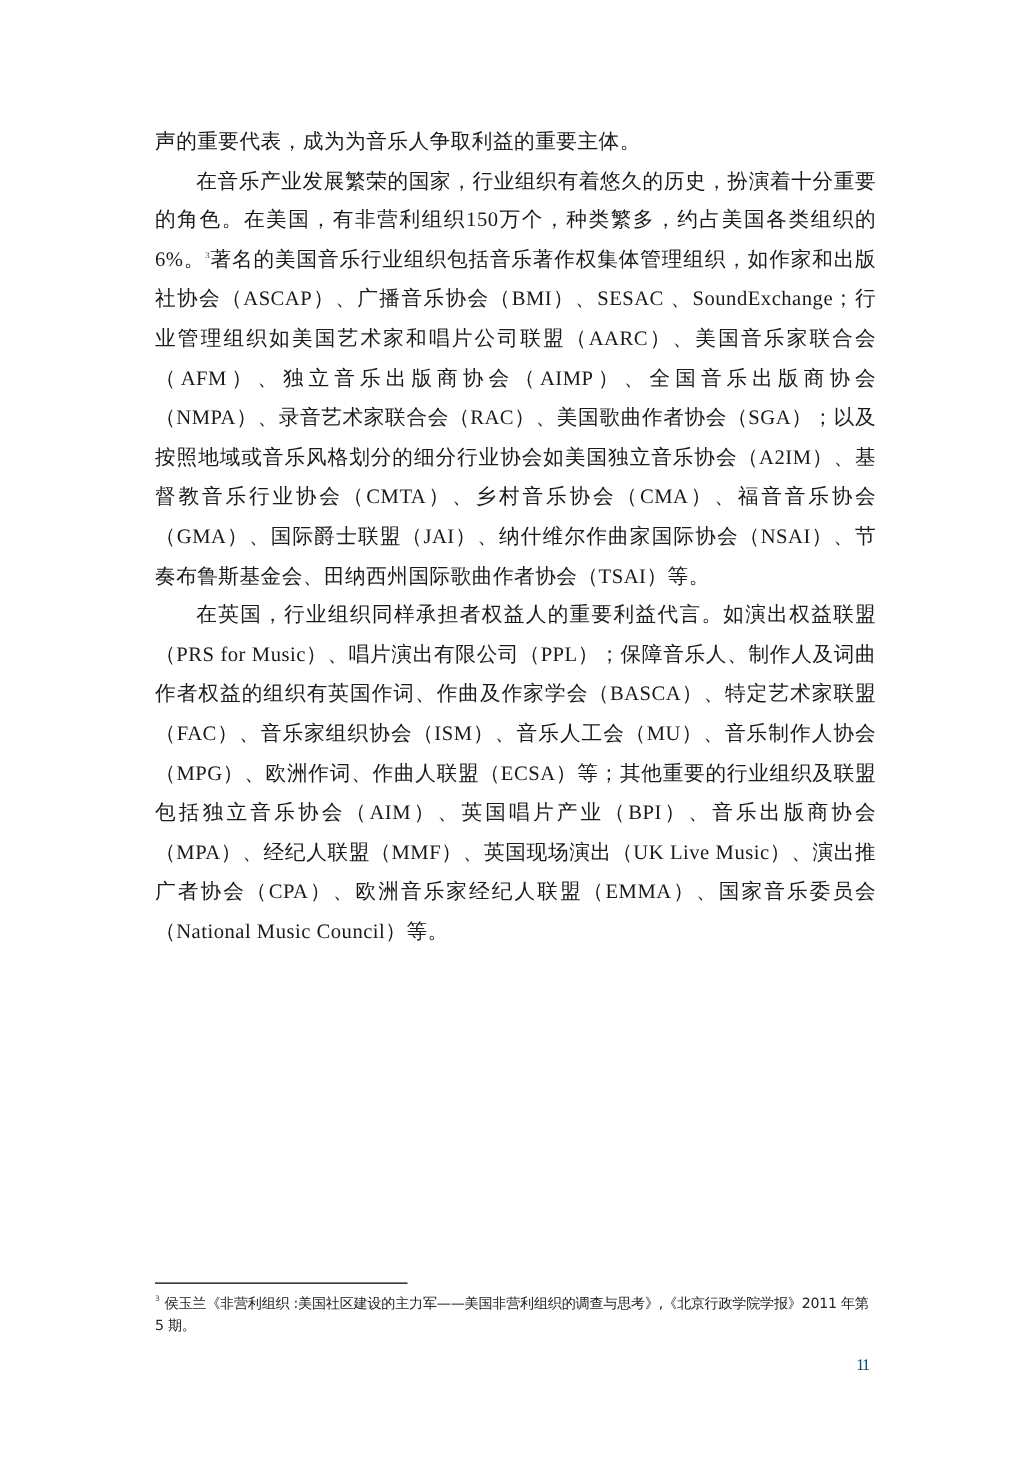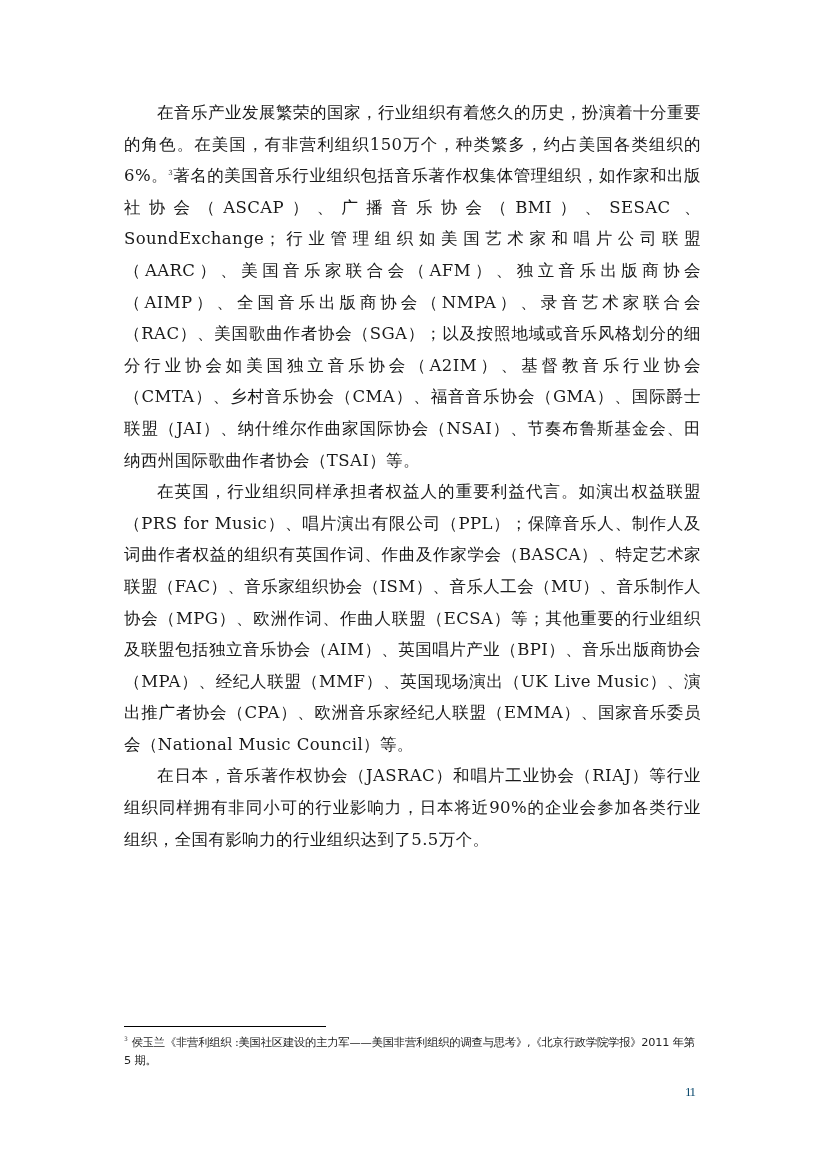--- a/index.html
+++ b/index.html
@@ -5,44 +5,44 @@
   html, body { margin: 0; padding: 0; background: #ffffff; }
   body { width: 827px; height: 1169px; position: relative; overflow: hidden; }
   .page { position: absolute; left: 0; top: 0; width: 827px; height: 1169px; background: #fff; }
   .body-text {
     position: absolute; left: 124px; top: 97px; width: 577px;
     font-family: "DejaVu Serif", "Liberation Serif", serif;
     font-size: 16.5px; line-height: 31.6px; color: #1a1a1a;
     text-align: justify; letter-spacing: 0.4px;
   }
   .body-text p { margin: 0; }
-  .body-text p.indent { text-indent: 2em; }
+  .body-text p.indent { text-indent: 2em; font-family: Liberation Serif, serif; }
   .body-text p.cont { text-indent: 0; }
   sup.fnref { font-size: 7px; vertical-align: super; line-height: 0; color: #333; }
   .fn-rule { position: absolute; left: 124px; top: 1026px; width: 202px; height: 0; border-top: 1.2px solid #000; }
   .footnote {
     position: absolute; left: 124px; top: 1034px; width: 580px;
     font-family: "DejaVu Sans", "Liberation Sans", sans-serif;
     font-size: 11.3px; line-height: 18px; color: #222; letter-spacing: -0.2px;
   }
   .footnote sup { font-size: 6px; vertical-align: super; line-height: 0; color: #555; margin-right: 4px; }
   .page-number {
     position: absolute; left: 685px; top: 1084px;
     font-family: "Liberation Serif", "DejaVu Serif", serif;
     font-size: 13px; color: #0c4a6e; letter-spacing: -1.5px;
   }
 </style>
 </head>
 <body>
 
 <div class="page">
   <div class="body-text">
+    <p class="cont">声的重要代表，成为为音乐人争取利益的重要主体。</p>
     <p class="indent"><span>在音乐产业发展繁荣的国家，行业组织有着悠久的历史，扮演着十分重要的角色。在美国，有非营利组织150万个，种类繁多，约占美国各类组织的6%。</span><sup class="fnref">3</sup><span>著名的美国音乐行业组织包括音乐著作权集体管理组织，如作家和出版社协会（ASCAP）、广播音乐协会（BMI）、SESAC 、SoundExchange；行业管理组织如美国艺术家和唱片公司联盟（AARC）、美国音乐家联合会（AFM）、独立音乐出版商协会（AIMP）、全国音乐出版商协会（NMPA）、录音艺术家联合会（RAC）、美国歌曲作者协会（SGA）；以及按照地域或音乐风格划分的细分行业协会如美国独立音乐协会（A2IM）、基督教音乐行业协会（CMTA）、乡村音乐协会（CMA）、福音音乐协会（GMA）、国际爵士联盟（JAI）、纳什维尔作曲家国际协会（NSAI）、节奏布鲁斯基金会、田纳西州国际歌曲作者协会（TSAI）等。</span></p>
     <p class="indent">在英国，行业组织同样承担者权益人的重要利益代言。如演出权益联盟（PRS for Music）、唱片演出有限公司（PPL）；保障音乐人、制作人及词曲作者权益的组织有英国作词、作曲及作家学会（BASCA）、特定艺术家联盟（FAC）、音乐家组织协会（ISM）、音乐人工会（MU）、音乐制作人协会（MPG）、欧洲作词、作曲人联盟（ECSA）等；其他重要的行业组织及联盟包括独立音乐协会（AIM）、英国唱片产业（BPI）、音乐出版商协会（MPA）、经纪人联盟（MMF）、英国现场演出（UK Live Music）、演出推广者协会（CPA）、欧洲音乐家经纪人联盟（EMMA）、国家音乐委员会（National Music Council）等。</p>
-    <p class="indent">在日本，音乐著作权协会（JASRAC）和唱片工业协会（RIAJ）等行业组织同样拥有非同小可的行业影响力，日本将近90%的企业会参加各类行业组织，全国有影响力的行业组织达到了5.5万个。</p>
   </div>
 
   <div class="fn-rule"></div>
   <div class="footnote">
     <sup>3</sup><span>侯玉兰《非营利组织 :美国社区建设的主力军——美国非营利组织的调查与思考》,《北京行政学院学报》2011 年第 5 期。</span>
   </div>
 
   <div class="page-number">11</div>
 </div>
 

